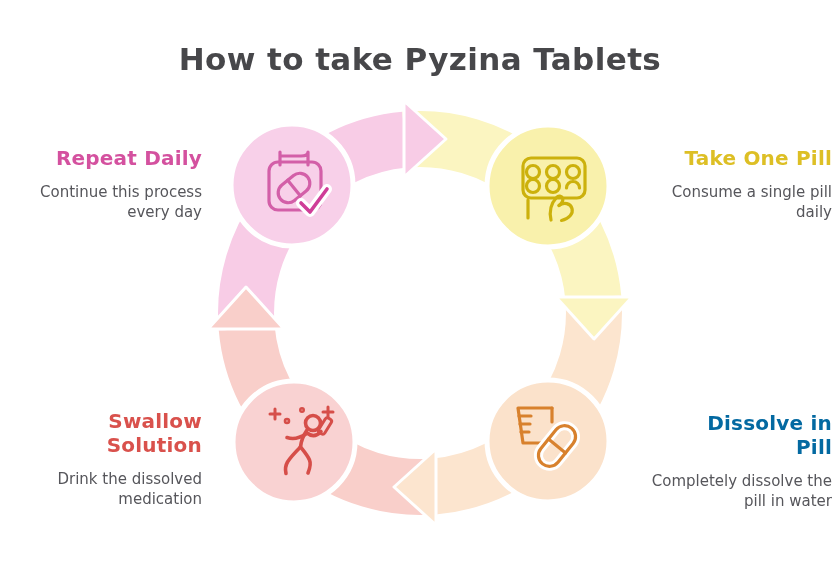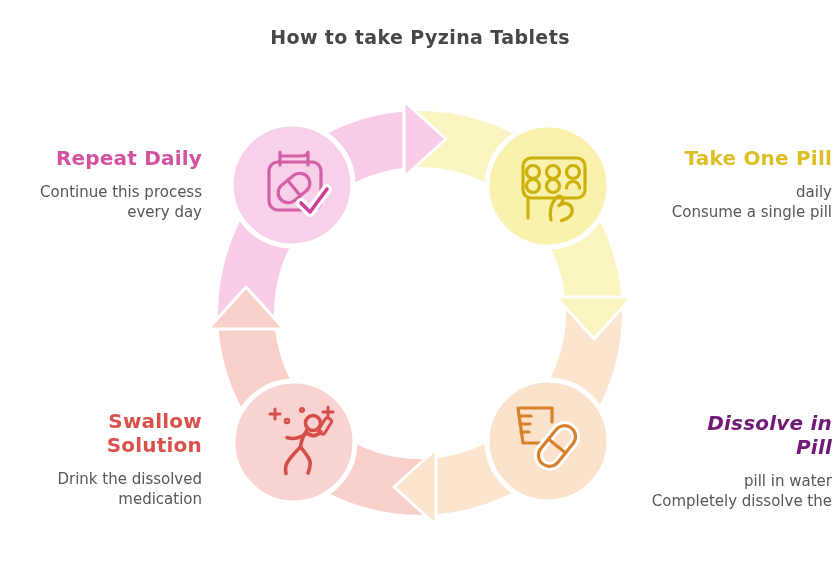--- a/index.html
+++ b/index.html
@@ -1,19 +1,19 @@
 <!DOCTYPE html>
 <html><head>
 <meta charset="utf-8">
 <style>
   html,body{margin:0;padding:0;background:#ffffff;}
   .stage{position:relative;width:840px;height:578px;overflow:hidden;background:#ffffff;
          font-family:"DejaVu Sans","Liberation Sans",sans-serif;}
-  .title{position:absolute;left:0;right:0;top:26px;margin:0;text-align:center;
-         font-size:19px;font-weight:bold;letter-spacing:.4px;}
+  .title{position:absolute;left:0;right:0;top:26px;margin:15px;text-align:center;
+         font-size:31px;font-weight:bold;letter-spacing:.4px;}
   .ring{position:absolute;left:0;top:0;}
   .icon{position:absolute;width:90px;height:90px;}
   .txt{position:absolute;text-align:right;}
   .txt.right-align{text-align:right;}
   .heading{font-size:20px;font-weight:bold;line-height:24px;letter-spacing:.2px;}
   .desc{margin-top:12px;font-size:15px;line-height:20px;}
   .hline,.dline{display:block;}
 </style>
 </head>
 <body>
@@ -107,33 +107,33 @@
       <span class="dline">Continue this process</span>
       <span class="dline">every day</span>
     </div>
   </div>
 
   <div class="txt" style="left:637px;top:146px;width:195px">
     <div class="heading" style="color: rgb(221, 191, 37);">
       <span class="hline">Take One Pill</span>
     </div>
     <div class="desc" style="color: rgb(86, 86, 91);">
+      <span class="dline">Consume a single pill</span>
       <span class="dline">daily</span>
-      <span class="dline">Consume a single pill</span>
     </div>
   </div>
 
   <div class="txt" style="left:637px;top:411px;width:195px">
-    <div class="heading" style="color: #701a75; font-style: italic;">
+    <div class="heading" style="color: #0369a1;">
       <span class="hline">Dissolve in</span>
       <span class="hline">Pill</span>
     </div>
     <div class="desc" style="color: rgb(86, 86, 91);">
+      <span class="dline">Completely dissolve the</span>
       <span class="dline">pill in water</span>
-      <span class="dline">Completely dissolve the</span>
     </div>
   </div>
 
   <div class="txt right-align" style="right:638px;top:409px;width:210px">
     <div class="heading" style="color: rgb(217, 81, 76);">
       <span class="hline">Swallow</span>
       <span class="hline">Solution</span>
     </div>
     <div class="desc" style="color: rgb(86, 86, 91);">
       <span class="dline">Drink the dissolved</span>

